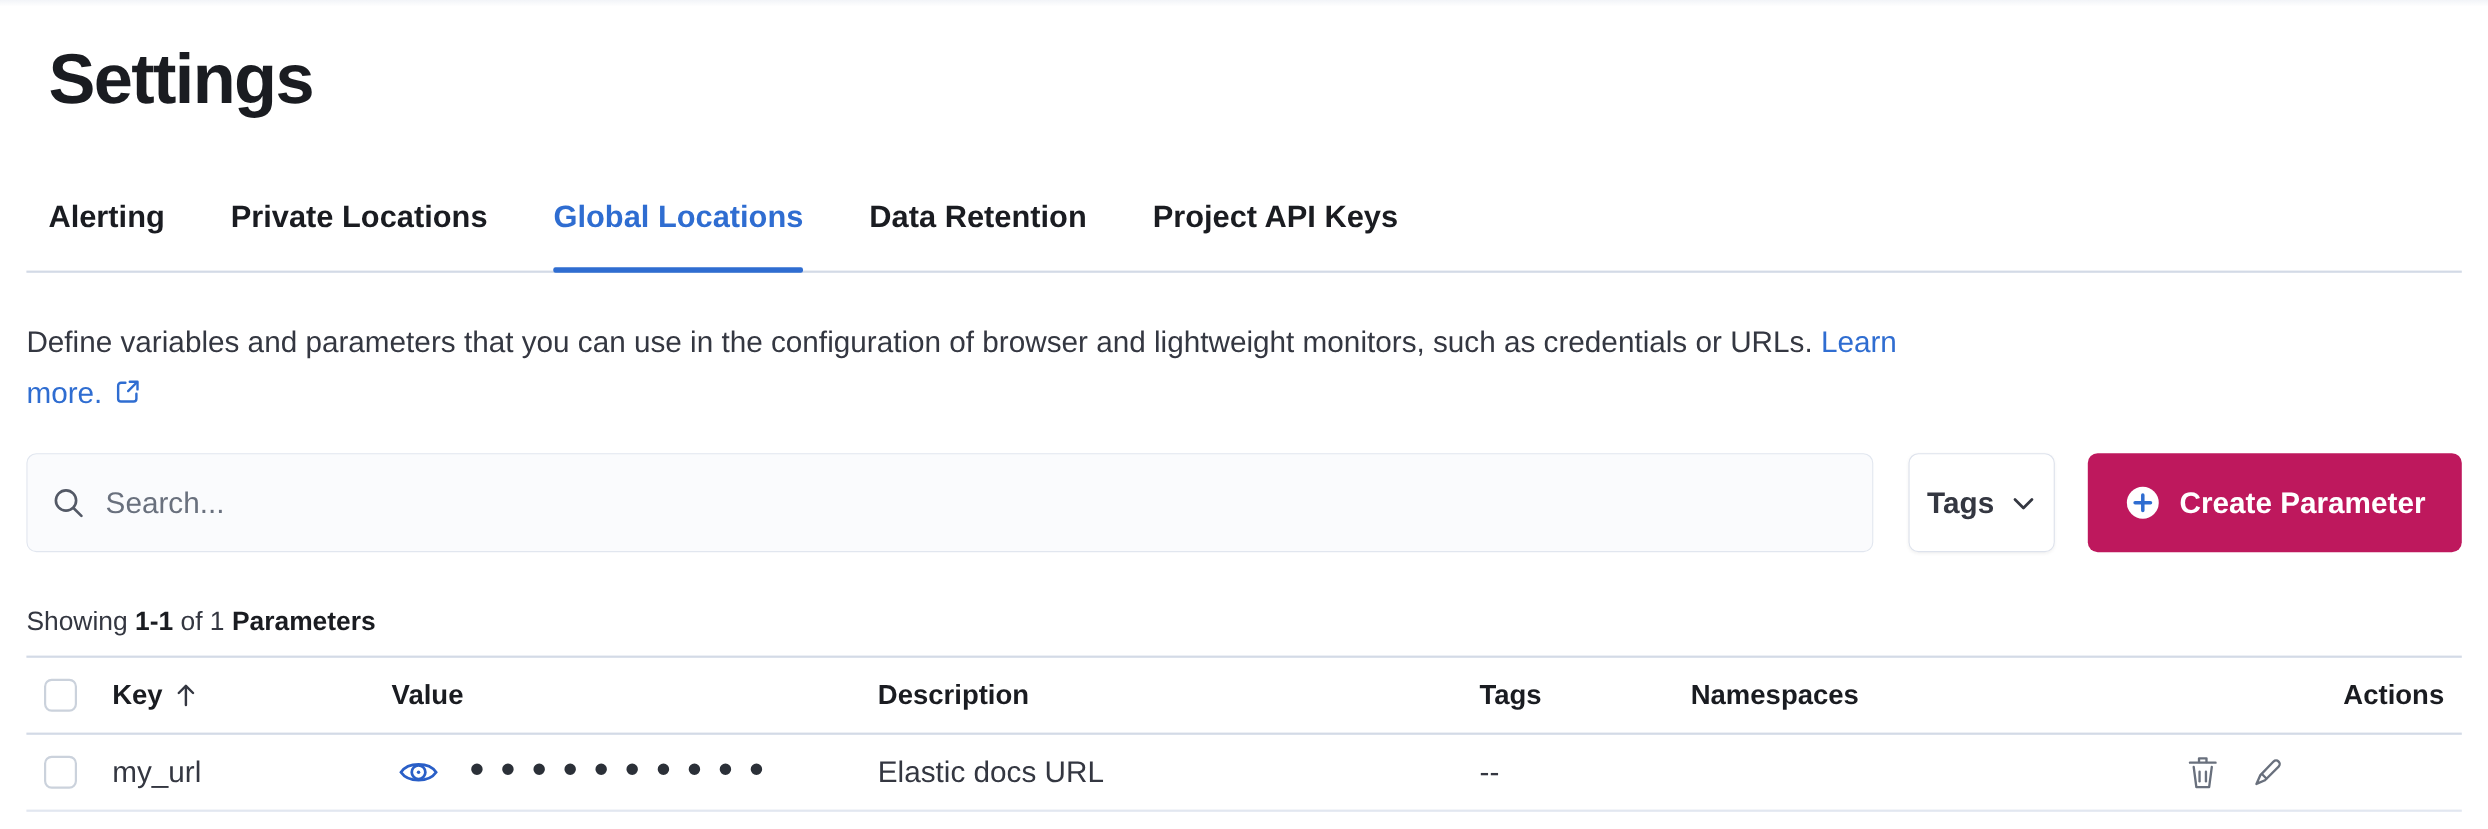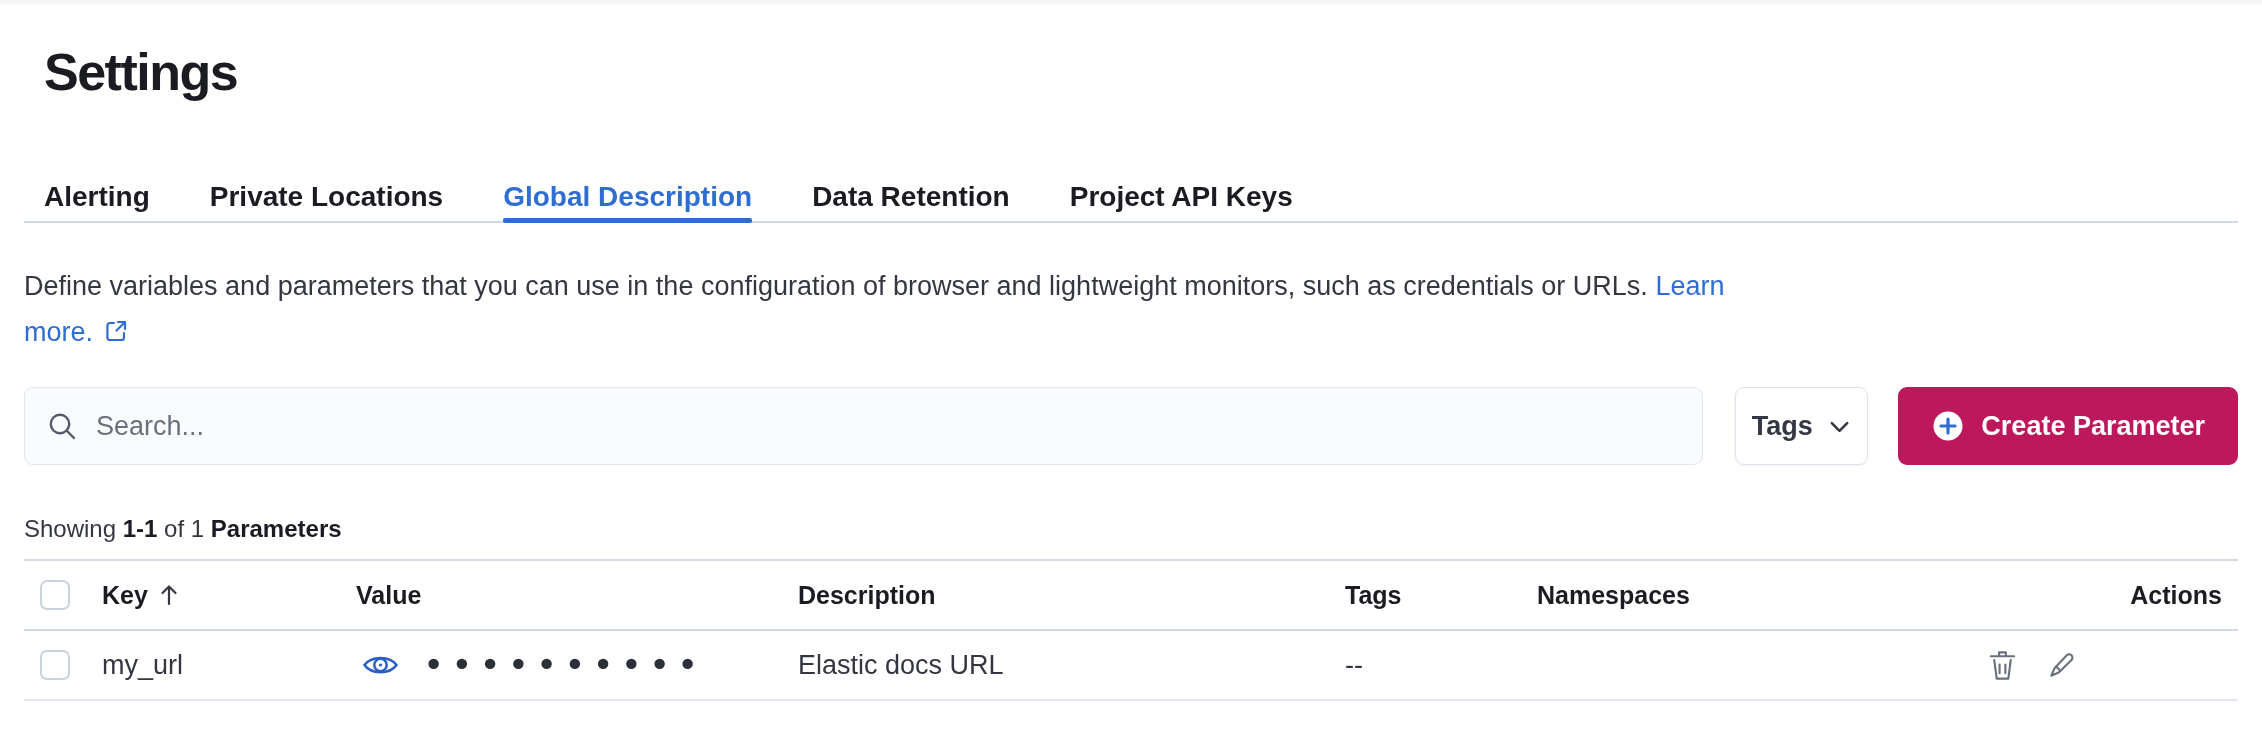--- a/index.html
+++ b/index.html
@@ -8,51 +8,51 @@
     width:2262px; height:754px;
     font-family:"Liberation Sans","DejaVu Sans",sans-serif;
     color:#343741; overflow:hidden;
   }
   .top-edge { height:6px; background:linear-gradient(#f2f4f8,#ffffff); }
   .page { padding:0 24px; }
 
   
   .page-title {
     margin:30px 0 0 20px;
-    font-size:52px; line-height:72px; font-weight:700;
+    font-size:64px; line-height:72px; font-weight:700;
     letter-spacing:-1.5px; color:#1a1c21;
   }
 
   
   .tabs {
     margin:72px 0 0 0; padding-left:20px;
     display:flex; gap:60px;
     border-bottom:2px solid #d3dae6;
   }
   .tab {
-    position:relative; padding-bottom:7px;
+    position:relative; padding-bottom:32px;
     font-size:28px; line-height:34px; font-weight:700; color:#1a1c21;
     cursor:pointer; white-space:nowrap;
   }
   .tab.active { color:#2f6dd1; }
   .tab.active::after {
     content:""; position:absolute; left:0; right:0; bottom:-2px;
     height:5px; background:#2f6dd1; border-radius:2px;
   }
 
   
   .desc {
     margin-top:40px; max-width:2170px;
     font-size:27px; line-height:46px; color:#343741;
   }
   .link { color:#2f6dd1; font-weight:500; text-decoration:none; cursor:pointer; }
   .ext-icon { vertical-align:-3px; margin-left:10px; }
 
   
-  .toolbar { margin-top:32px; display:flex; height:78px; }
+  .toolbar { margin-top:32px; display:flex; height:90px; }
   .search-box {
     flex:1; display:flex; align-items:center; gap:18px;
     padding:0 22px; margin-right:32px;
     background:#fafbfd; border:1px solid #e1e6ef; border-radius:9px;
   }
   .search-box input {
     flex:1; border:none; outline:none; background:transparent;
     font-family:inherit; font-size:27px; color:#343741; height:100%;
   }
   .search-box input::placeholder { color:#69707d; }
@@ -108,21 +108,21 @@
 
 <div class="top-edge"></div>
 
 <div class="page">
 
   <h1 class="page-title">Settings</h1>
 
   <div class="tabs">
     <div class="tab">Alerting</div>
     <div class="tab">Private Locations</div>
-    <div class="tab active">Global Description</div>
+    <div class="tab active">Global Locations</div>
     <div class="tab">Data Retention</div>
     <div class="tab">Project API Keys</div>
   </div>
 
   <p class="desc">
     <span>Define variables and parameters that you can use in the configuration of browser and lightweight monitors, such as credentials or URLs.</span>
     <a class="link"><span>Learn</span><br>
       <span>more.</span><svg class="ext-icon" width="26" height="26" viewBox="0 0 26 26" fill="none" stroke="#2f6dd1" stroke-width="2.2" stroke-linecap="round" stroke-linejoin="round">
           <path d="M11 5 H7 A2.6 2.6 0 0 0 4.4 7.6 V19.4 A2.6 2.6 0 0 0 7 22 H18.4 A2.6 2.6 0 0 0 21 19.4 V15"></path>
           <path d="M13.5 12.5 L21.5 4.5"></path>

